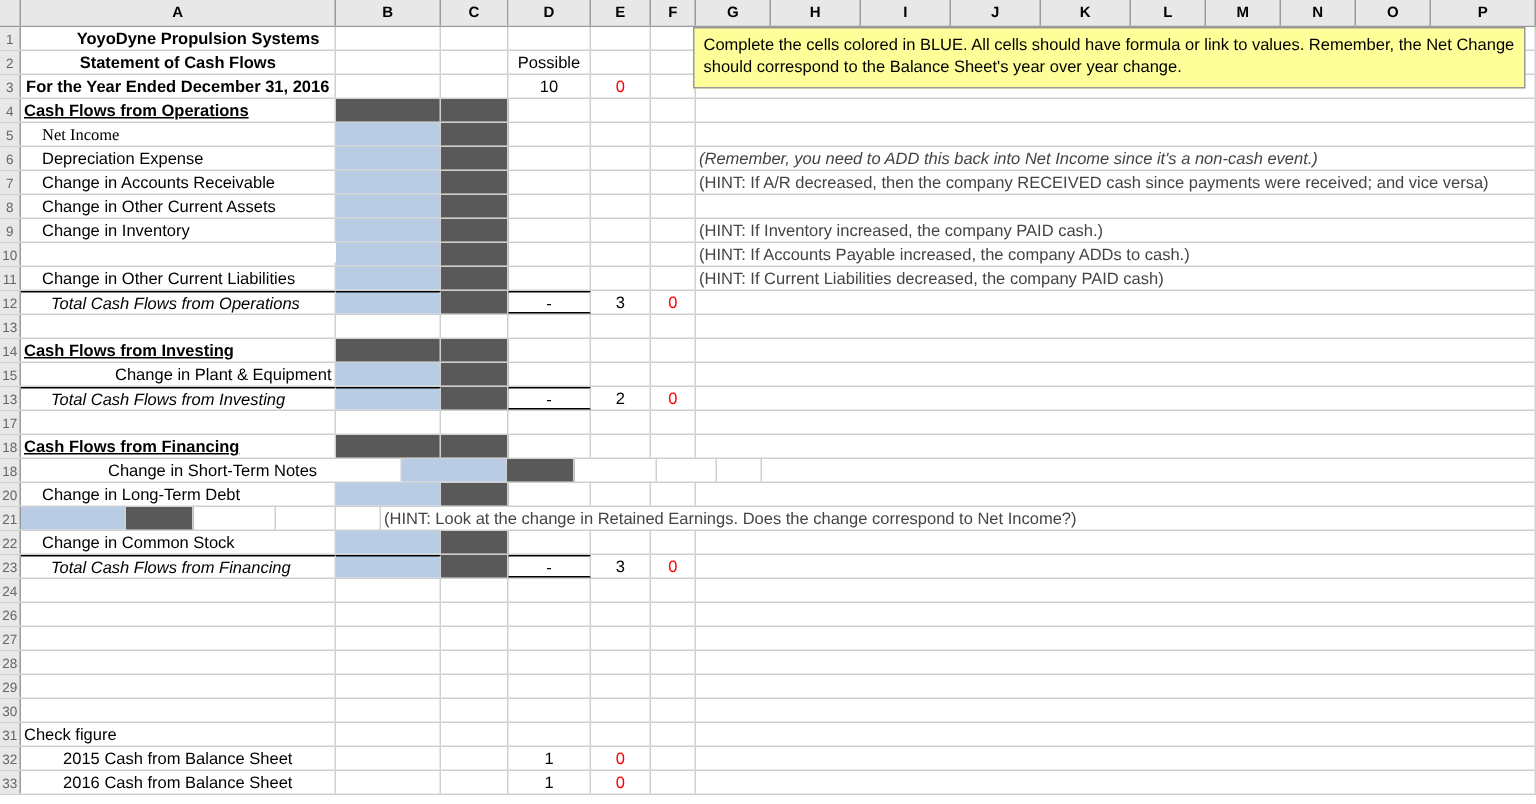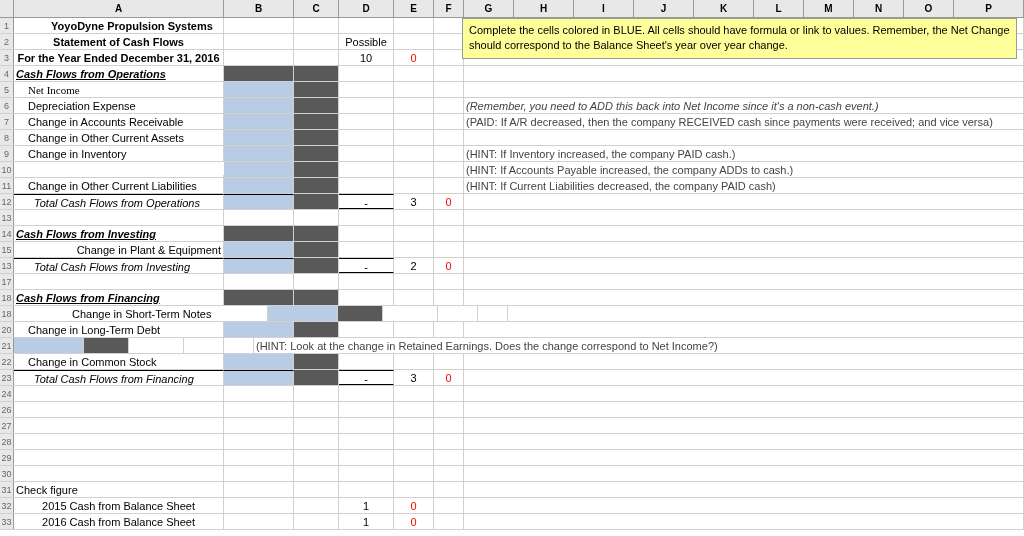--- a/index.html
+++ b/index.html
@@ -26,21 +26,21 @@
     .col-E { width: 40px; }
     .col-F { width: 30px; }
     .col-G-rest { flex: 1; }
     
     .bold { font-weight: bold; }
     .italic { font-style: italic; }
     .center { text-align: center; }
     .red { color: red; }
     .blue-bg { background-color: #b8cce4; }
     .dark-gray { background-color: #595959; }
-    .underline { text-decoration: underline; font-style: italic; }
+    .underline { text-decoration: underline; }
     
     .hint-box {
       position: absolute;
       top: 18px;
       left: 462px;
       width: 555px;
       background: #ffff99;
       border: 1px solid #999;
       padding: 4px 6px;
       font-size: 11px;
@@ -143,21 +143,21 @@
     </div>
 
     <div class="row">
       <div class="row-num">7</div>
       <div class="cell col-A" style="padding-left:14px;">Change in Accounts Receivable</div>
       <div class="cell col-B blue-bg"></div>
       <div class="cell col-C dark-gray"></div>
       <div class="cell col-D"></div>
       <div class="cell col-E"></div>
       <div class="cell col-F"></div>
-      <div class="cell col-G-rest" style="color:#444;">(PAID: If A/R decreased, then the company RECEIVED cash since payments were received; and vice versa)</div>
+      <div class="cell col-G-rest" style="color:#444;">(HINT: If A/R decreased, then the company RECEIVED cash since payments were received; and vice versa)</div>
     </div>
 
     <div class="row">
       <div class="row-num">8</div>
       <div class="cell col-A" style="padding-left:14px;">Change in Other Current Assets</div>
       <div class="cell col-B blue-bg"></div>
       <div class="cell col-C dark-gray"></div>
       <div class="cell col-D"></div>
       <div class="cell col-E"></div>
       <div class="cell col-F"></div>

